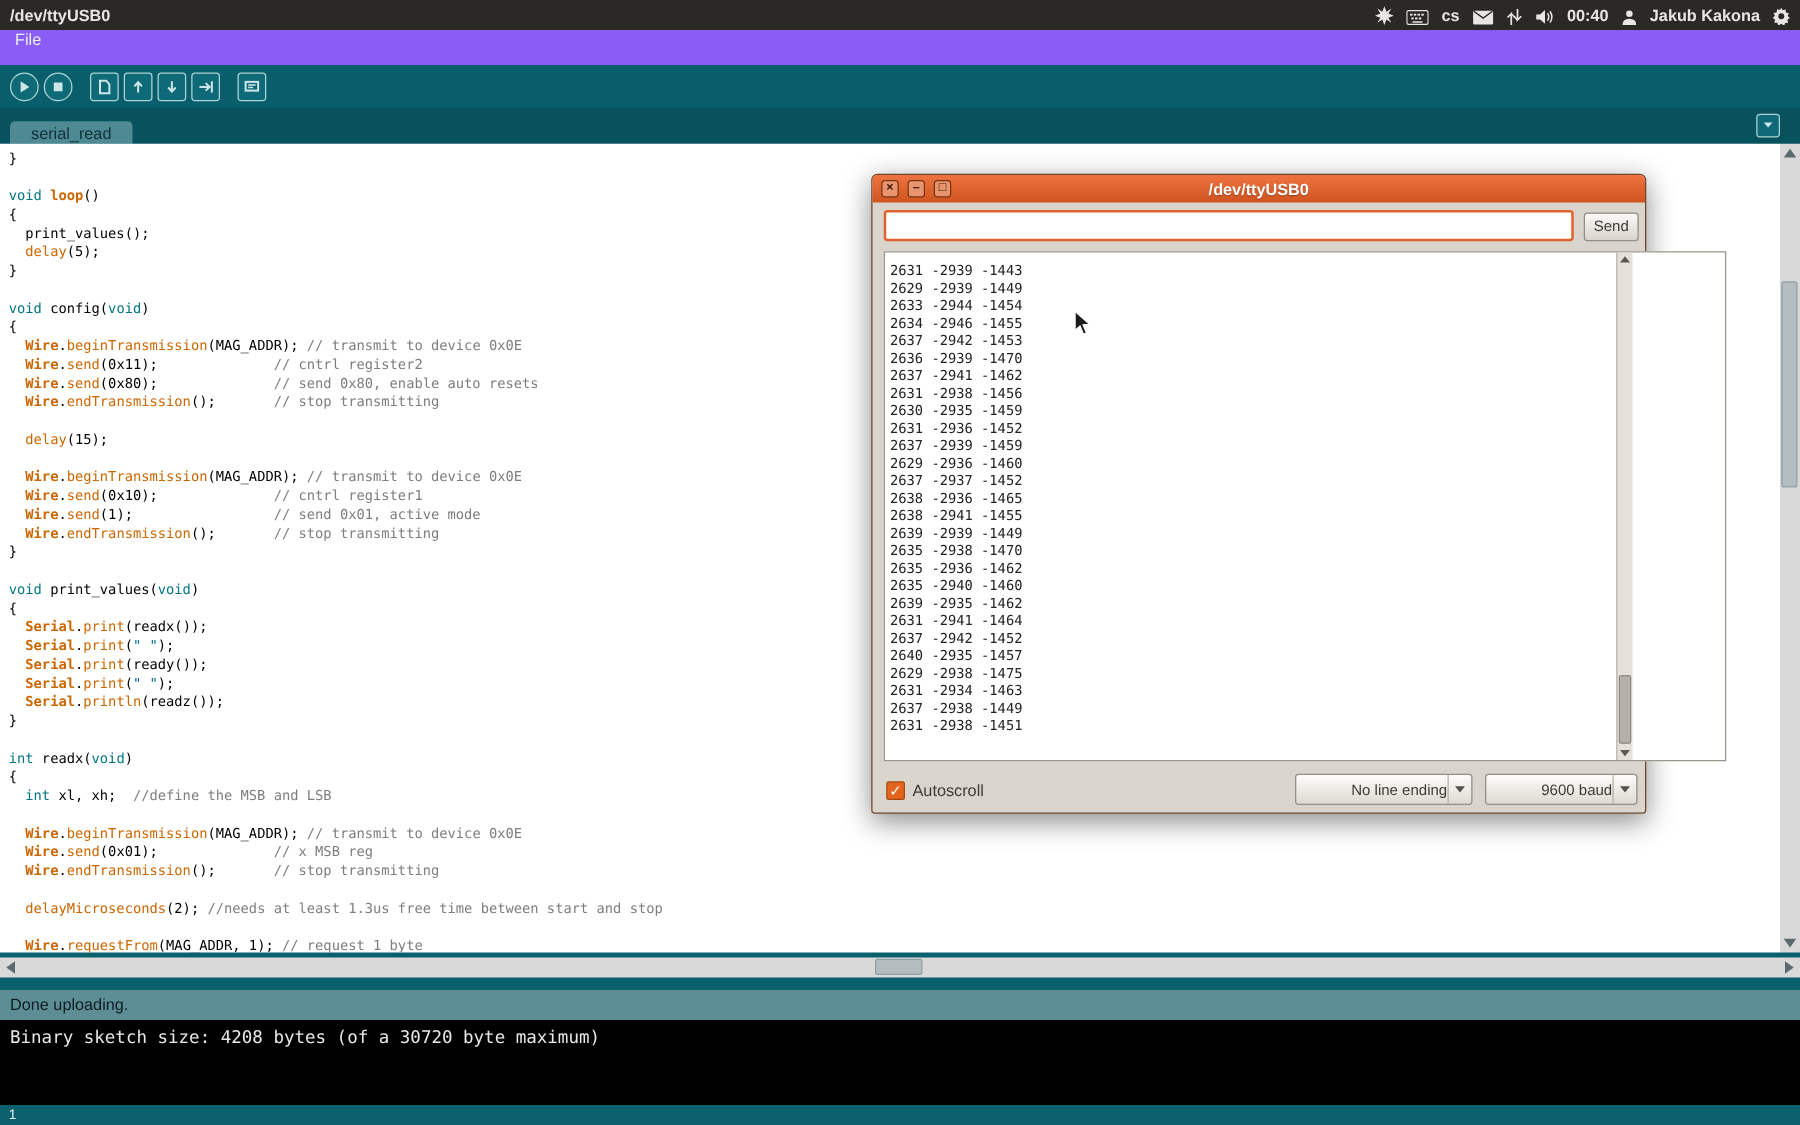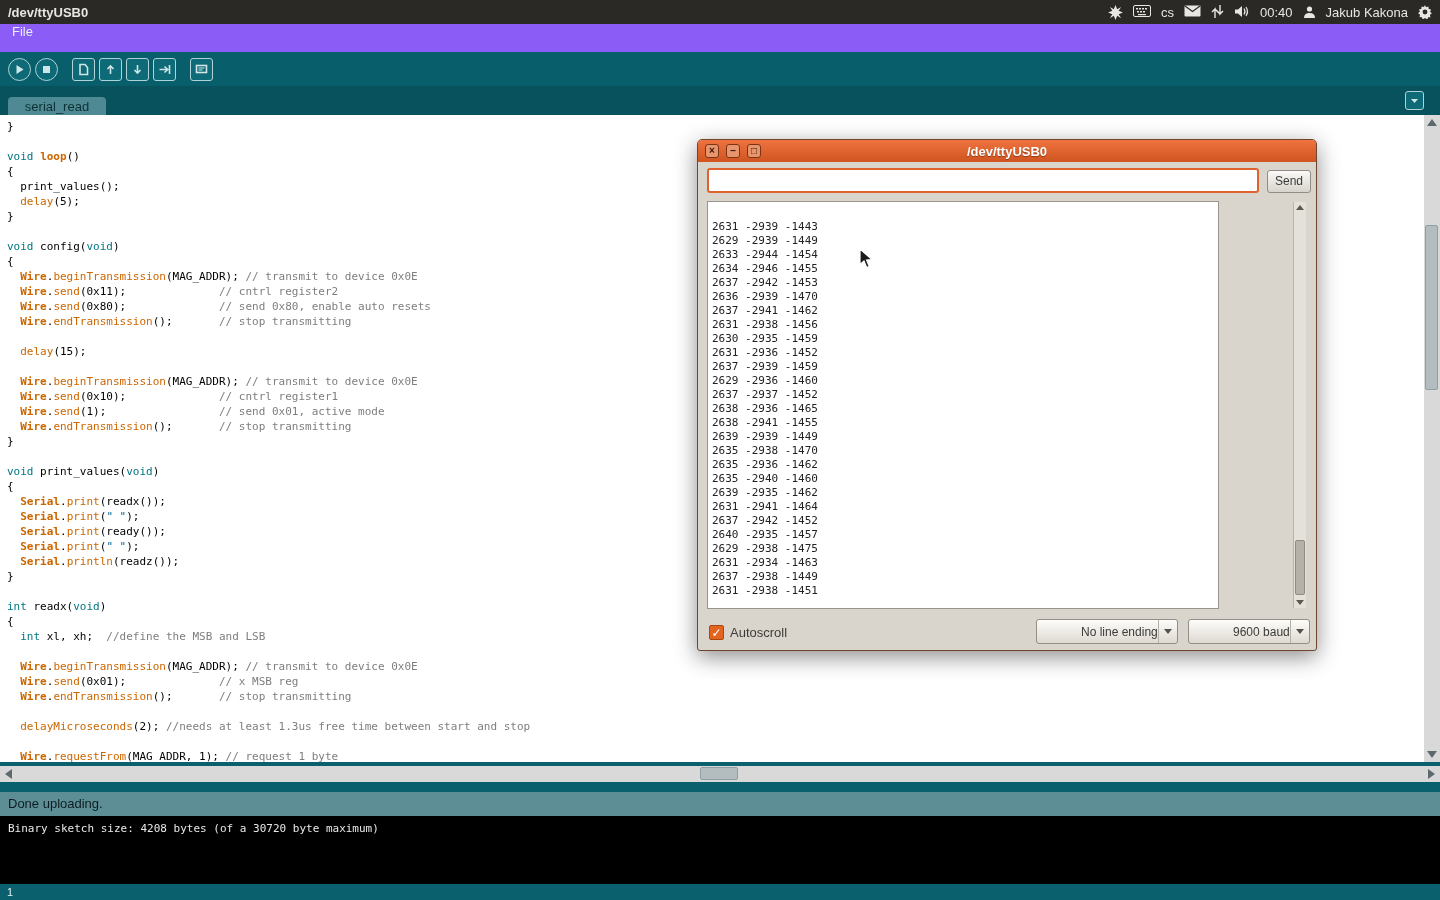--- a/index.html
+++ b/index.html
@@ -4,21 +4,21 @@
 <style>
   * { margin:0; padding:0; box-sizing:border-box; }
   html,body { width:1440px; height:900px; overflow:hidden; background:#0a616d;
               font-family:"Liberation Sans", sans-serif; }
 
   
   #panel { position:absolute; left:0; top:0; width:1440px; height:24px; background:#2b2926;
            color:#e8e6e3; display:flex; align-items:center; font-size:13px; z-index:50; }
   #panel .win-title { font-weight:bold; padding-left:8px; }
   #panel .spacer { flex:1; }
-  #panel .right { display:flex; align-items:flex-start; gap:10px; padding-right:8px; }
+  #panel .right { display:flex; align-items:flex-end; gap:10px; padding-right:8px;font-weight:bold; }
   #panel svg { display:block; }
   #panel .txt { color:#e8e6e3; }
 
   
   #menubar { position:absolute; left:0; top:24px; width:1440px; height:28px; background:#8b5cf6;
              display:flex; align-items:flex-start; gap:24px; padding-left:12px; color:#e6f1f2; font-size:13px;flex-direction:column; }
   .menu-item { cursor:default; }
 
   #toolbar { position:absolute; left:0; top:52px; width:1440px; height:34px; background:#085e6a;
              display:flex; align-items:center; padding-left:8px; }
@@ -57,43 +57,43 @@
   #hscroll { position:absolute; left:0; top:766px; width:1440px; height:16px; background:#d9d9d9; }
   #hscroll .thumb { position:absolute; left:700px; top:1px; width:38px; height:13px;
                     background:#b3bcbf; border:1px solid #8fa0a4; border-radius:2px; }
   .arr-left  { border-top:5px solid transparent; border-bottom:5px solid transparent; border-right:7px solid #5c6a6d; left:5px; top:3px; }
   .arr-right { border-top:5px solid transparent; border-bottom:5px solid transparent; border-left:7px solid #5c6a6d; right:5px; top:3px; }
 
   
   #statusbar { position:absolute; left:0; top:792px; width:1440px; height:24px; background:#5d8e96;
                color:#0c1c20; font-size:13px; line-height:24px; padding-left:8px; }
   #console { position:absolute; left:0; top:816px; width:1440px; height:68px; background:#000000;
-             color:#e8e8e8; font-family:"DejaVu Sans Mono", monospace; font-size:11px; padding:6px 8px; }
+             color:#e8e8e8; font-family:"DejaVu Sans Mono", monospace; font-size:14px; padding:6px 8px; }
   #bottomstrip { position:absolute; left:0; top:884px; width:1440px; height:16px; background:#0a616d;
                  color:#dff0f2; font-size:11px; line-height:16px; padding-left:7px; }
 
   
   #serial-win { position:absolute; left:697px; top:139px; width:620px; height:512px; z-index:100;
                 background:#d9d5cd; border:1px solid #6e462c; border-radius:5px 5px 3px 3px;
                 box-shadow:0 6px 22px rgba(0,0,0,0.45); }
   #serial-title { position:absolute; left:0; top:0; width:100%; height:22px;
                   background:linear-gradient(#ef7340, #d0541f); border-radius:4px 4px 0 0;
                   display:flex; align-items:center; }
   #serial-title .title-text { position:absolute; left:0; width:100%; text-align:center; color:#ffffff;
                               font-weight:bold; font-size:13px; text-shadow:0 1px 1px rgba(0,0,0,0.35); }
   .win-btn { width:14px; height:14px; margin-left:7px; background:#e8956d; border:1px solid #7a3414;
              border-radius:3px; color:#3a1505; font-size:10px; line-height:12px; text-align:center;
              z-index:2; font-weight:bold; }
   #serial-input { position:absolute; left:9px; top:28px; width:552px; height:25px; border:2px solid #e0622e;
                   border-radius:3px; background:#ffffff; font-size:13px; padding:0 5px; outline:none; }
   #send-btn { position:absolute; left:569px; top:30px; width:44px; height:23px;
               background:linear-gradient(#fbfaf8, #d8d4cc); border:1px solid #928d84; border-radius:3px;
               font-size:12px; color:#3c3b37; text-align:center; line-height:21px; }
-  #serial-output { position:absolute; left:9px; top:61px; width:512px; height:408px; background:#ffffff;
-                   border:1px solid #9a958c; overflow:hidden; padding:18px 4px; }
+  #serial-output { position:absolute; left:9px; top:61px; width:674px; height:408px; background:#ffffff;
+                   border:1px solid #9a958c; overflow:hidden; padding:8px 4px; }
   .serial-line { font-family:"DejaVu Sans Mono", monospace; font-size:11px; line-height:14px;
                  color:#222222; white-space:pre; }
   #serial-scroll { position:absolute; right:10px; top:62px; width:13px; height:406px; background:#e4e1da;
                    border-left:1px solid #b8b3aa; }
   #serial-scroll .thumb { position:absolute; left:1px; bottom:13px; width:10px; height:55px;
                           background:#b5b0a8; border:1px solid #8f8a82; border-radius:2px; }
   .s-arr-up   { border-left:4px solid transparent; border-right:4px solid transparent; border-bottom:5px solid #5c584f; left:2px; top:3px; }
   .s-arr-down { border-left:4px solid transparent; border-right:4px solid transparent; border-top:5px solid #5c584f; left:2px; bottom:3px; }
 
   #serial-bottom { position:absolute; left:0; top:478px; width:100%; height:28px; display:flex; align-items:center; }

